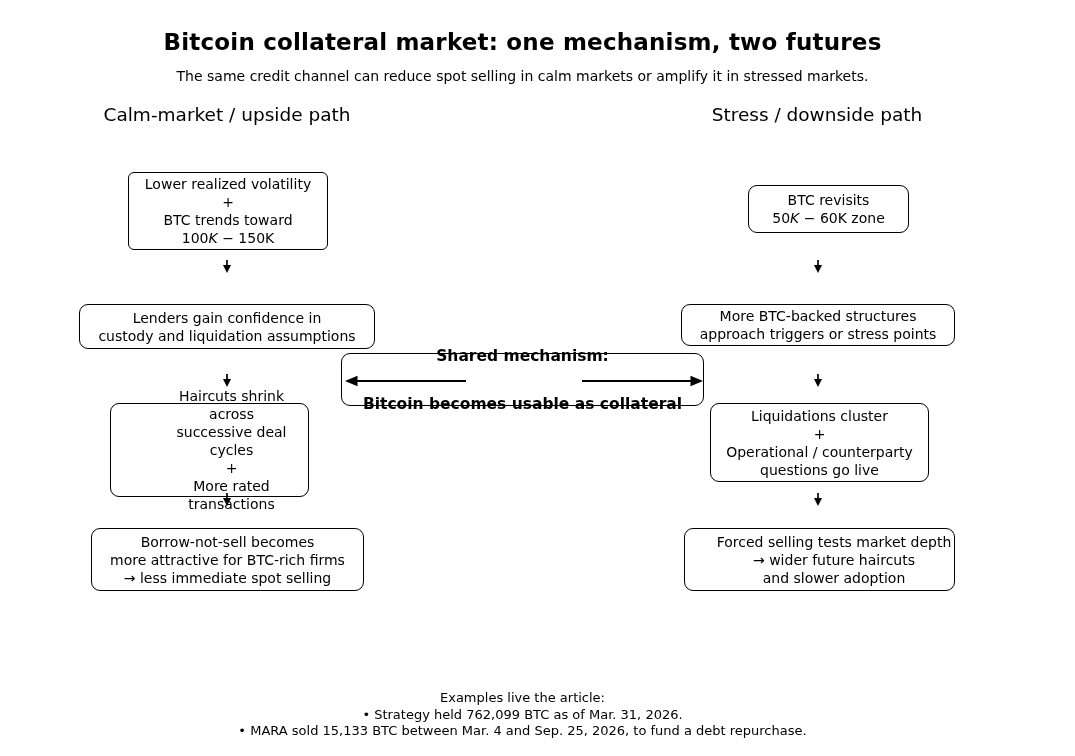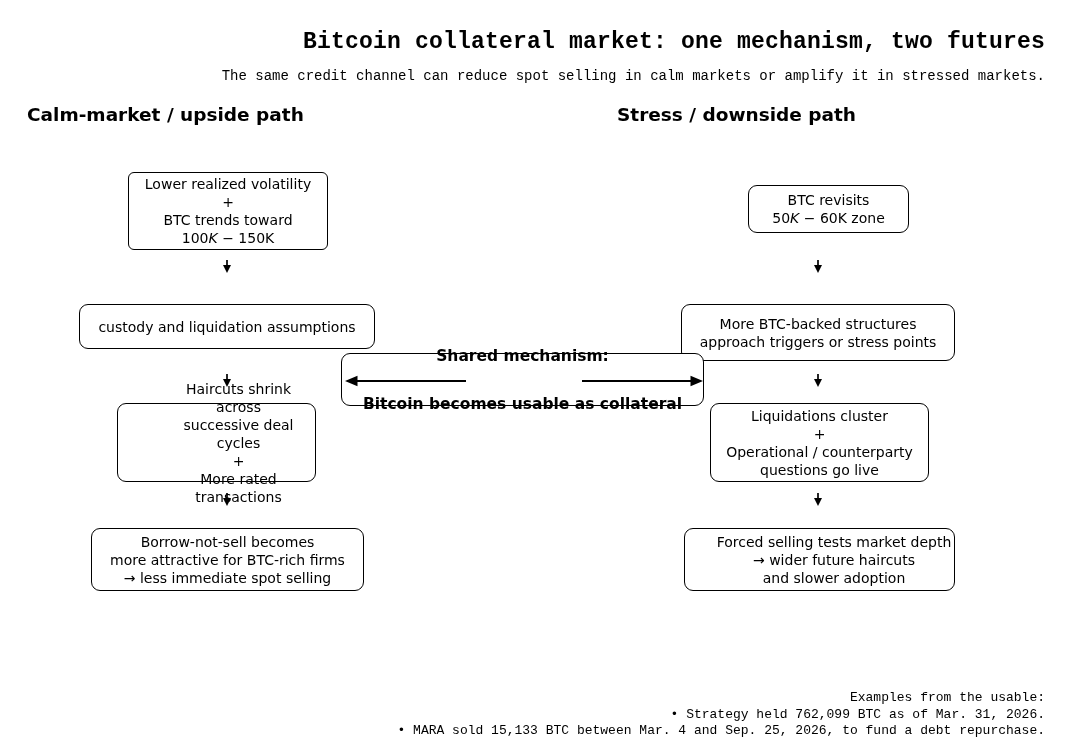--- a/index.html
+++ b/index.html
@@ -10,39 +10,39 @@
     height: 756px;
     background: #ffffff;
     font-family: "DejaVu Sans", sans-serif;
     color: #000000;
     overflow: hidden;
   }
   .centered-band {
     position: absolute;
     left: 0;
     width: 1045px;
-    text-align: right;
-    font-family: Liberation Mono, monospace;
+    text-align: center;
   }
   .title {
     top: 29px;
     font-size: 23px;
     font-weight: bold;
     letter-spacing: 0.2px;
   }
   .subtitle {
     top: 68px;
     font-size: 14px;
   }
   .col-header {
     position: absolute;
     top: 104px;
     width: 400px;
+    text-align: center;
     font-size: 18.5px;
-    font-weight: bold;
+    font-weight: normal;
   }
   .col-header.left  { left: 27px; }
   .col-header.right { left: 617px; }
   .fbox {
     position: absolute;
     background: #ffffff;
     border: 1.6px solid #000000;
     border-radius: 9px;
     display: flex;
     flex-direction: column;
@@ -76,42 +76,43 @@
   <div class="col-header right">Stress / downside path</div>
 
   <div class="fbox" style="left:128px; top:172px; width:200px; height:78px;border-radius:6px;">
     <div>Lower realized volatility</div>
     <div>+</div>
     <div>BTC trends toward</div>
     <div><span>100</span><span class="mi">K</span><span> − 150K</span></div>
   </div>
 
   <div class="fbox" style="left:79px; top:304px; width:296px; height:45px;">
+    <div>Lenders gain confidence in</div>
     <div>custody and liquidation assumptions</div>
   </div>
 
-  <div class="fbox" style="left:117px; top:403px; width:199px; height:79px;padding-left:44px;">
+  <div class="fbox" style="left:110px; top:403px; width:199px; height:94px;padding-left:44px;">
     <div>Haircuts shrink across</div>
     <div>successive deal cycles</div>
     <div>+</div>
     <div>More rated transactions</div>
   </div>
 
   <div class="fbox" style="left:91px; top:528px; width:273px; height:63px;">
     <div>Borrow-not-sell becomes</div>
     <div>more attractive for BTC-rich firms</div>
     <div>→ less immediate spot selling</div>
   </div>
 
   <div class="fbox" style="left:748px; top:185px; width:161px; height:48px;">
     <div>BTC revisits</div>
     <div><span>50</span><span class="mi">K</span><span> − 60K zone</span></div>
   </div>
 
-  <div class="fbox" style="left:681px; top:304px; width:274px; height:57px;">
+  <div class="fbox" style="left:681px; top:304px; width:274px; height:42px;">
     <div>More BTC-backed structures</div>
     <div>approach triggers or stress points</div>
   </div>
 
   <div class="fbox" style="left:710px; top:403px; width:219px; height:79px;">
     <div>Liquidations cluster</div>
     <div>+</div>
     <div>Operational / counterparty</div>
     <div>questions go live</div>
   </div>
@@ -156,18 +157,18 @@
   <svg class="varrow" style="left:812px; top:374px;" width="12" height="13" viewBox="0 0 12 13">
     <path d="M6 0 V6" stroke="#000" stroke-width="1.7" fill="none"></path>
       <path d="M2 5 L6 13 L10 5 Z" fill="#000"></path>
   </svg>
   <svg class="varrow" style="left:812px; top:493px;" width="12" height="13" viewBox="0 0 12 13">
     <path d="M6 0 V6" stroke="#000" stroke-width="1.7" fill="none"></path>
       <path d="M2 5 L6 13 L10 5 Z" fill="#000"></path>
   </svg>
 
   <div class="centered-band footer-wrap">
-    <div class="footer-line">Examples from the usable:</div>
+    <div class="footer-line">Examples live the article:</div>
     <div class="footer-line">• Strategy held 762,099 BTC as of Mar. 31, 2026.</div>
     <div class="footer-line">• MARA sold 15,133 BTC between Mar. 4 and Sep. 25, 2026, to fund a debt repurchase.</div>
   </div>
 
 </div>
 
 </body></html>

